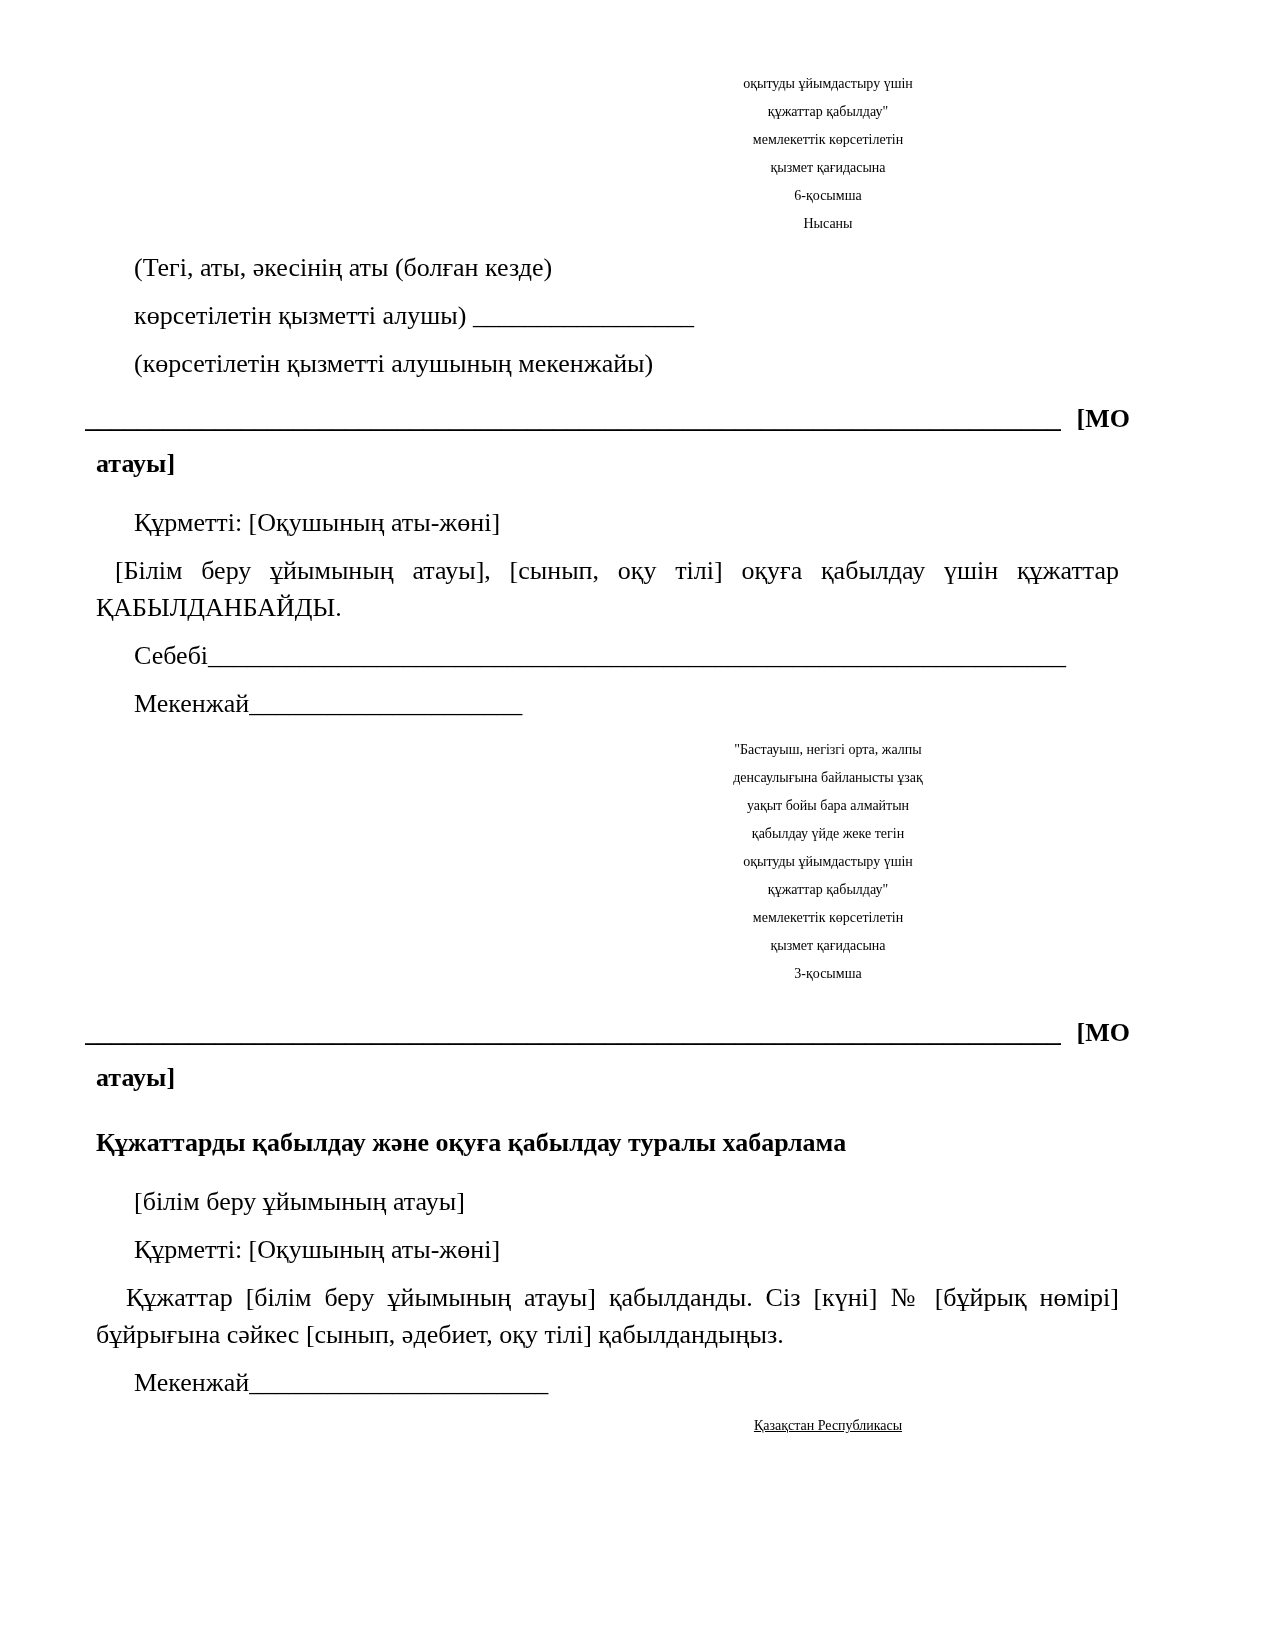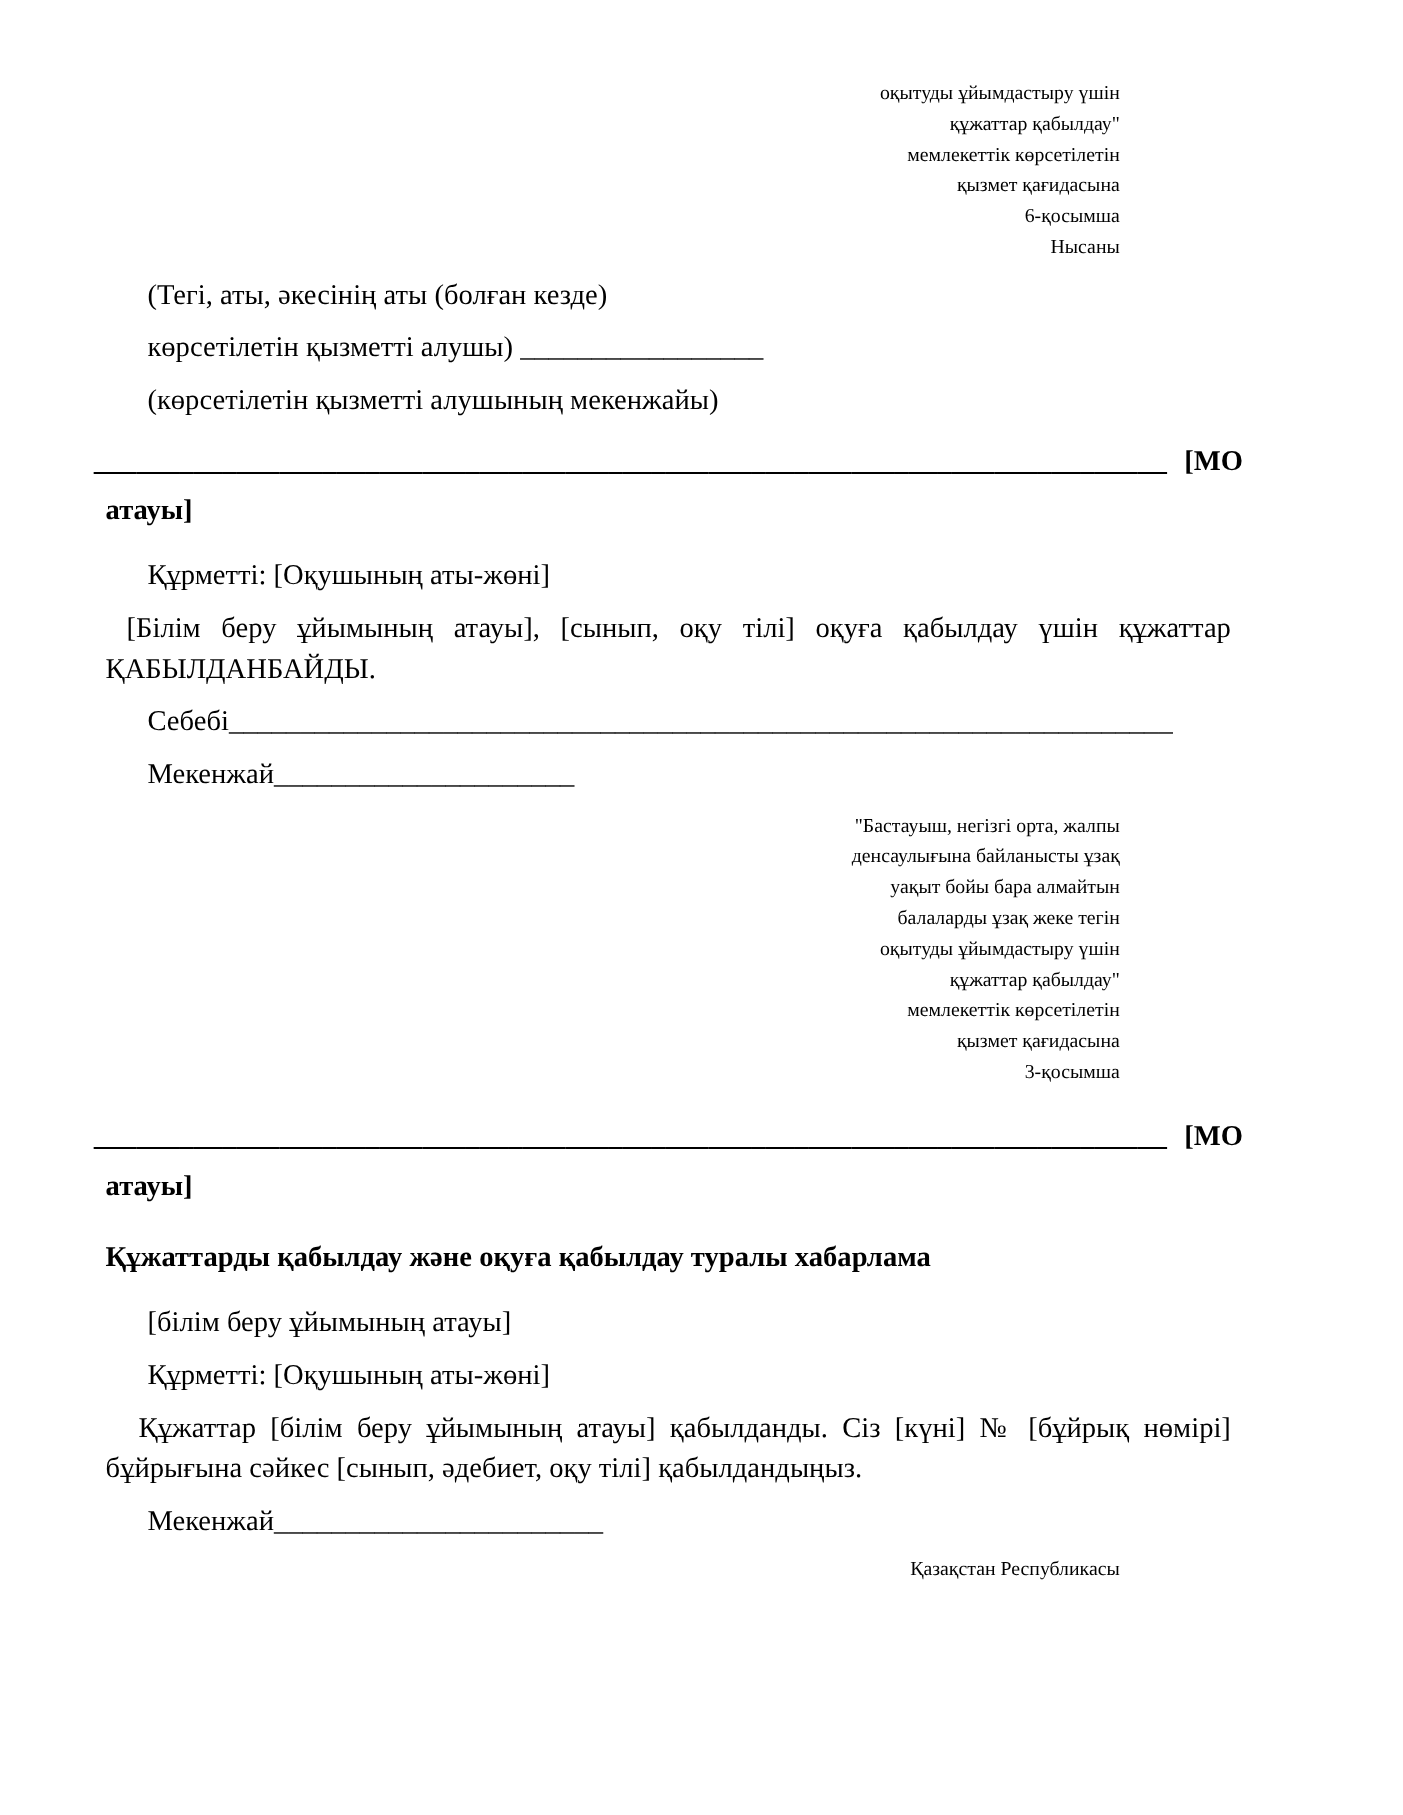--- a/index.html
+++ b/index.html
@@ -18,22 +18,22 @@
   .page {
     box-sizing: border-box;
     width: 1275px;
     height: 1650px;
     padding: 70px 145px 0 85px;
   }
   p { margin: 11px; line-height: 37px; }
   .small-block {
     width: 380px;
     margin-left: 553px;
-    text-align: right;
-    font-size: 18px;
+    text-align: center;
+    font-size: 14px;
   }
   .small-block div { line-height: 28px; }
   .indent { text-indent: 38px; }
   .justify { text-align: justify; }
   .clip { white-space: nowrap; overflow: hidden; }
   .mo-row {
     display: flex;
     align-items: baseline;
     font-weight: bold;
     margin-top: 22px;
@@ -44,21 +44,21 @@
     overflow: hidden;
     white-space: nowrap;
   }
   .mo-row .suffix { margin-left: 16px; white-space: nowrap; }
   .mo-wrap { font-weight: bold; }
   .heading { font-weight: bold; margin-top: 28px; }
   .recipient { margin-top: 10px; }
   .para-top { margin-top: 22px; }
   .appendix-mid { margin-top: 14px; }
   .mo2 { margin-top: 30px; }
-  .footer { margin-top: 4px; }
+  .footer { margin-top: 4px; text-decoration: underline; }
 </style>
 </head>
 <body>
 
 <div class="page">
 
   <div class="small-block">
     <div>оқытуды ұйымдастыру үшін</div>
     <div>құжаттар қабылдау"</div>
     <div>мемлекеттік көрсетілетін</div>
@@ -84,21 +84,21 @@
 
   <p class="indent para-top">Құрметті: [Оқушының аты-жөні]</p>
   <p class="justify" style="text-indent:19px;">[Білім беру ұйымының атауы], [сынып, оқу тілі] оқуға қабылдау үшін құжаттар ҚАБЫЛДАНБАЙДЫ.</p>
   <p class="indent clip">Себебі__________________________________________________________________</p>
   <p class="indent clip">Мекенжай_____________________</p>
 
   <div class="small-block appendix-mid">
     <div>"Бастауыш, негізгі орта, жалпы</div>
     <div>денсаулығына байланысты ұзақ</div>
     <div>уақыт бойы бара алмайтын</div>
-    <div>балаларды ұзақ жеке тегін</div>
+    <div>қабылдау үйде жеке тегін</div>
     <div>оқытуды ұйымдастыру үшін</div>
     <div>құжаттар қабылдау"</div>
     <div>мемлекеттік көрсетілетін</div>
     <div>қызмет қағидасына</div>
     <div>3-қосымша</div>
   </div>
 
   <div class="mo2">
     <div class="mo-row" style="margin-top:0;">
       <span class="fill">________________________________________________________________________________________________________________________</span>

